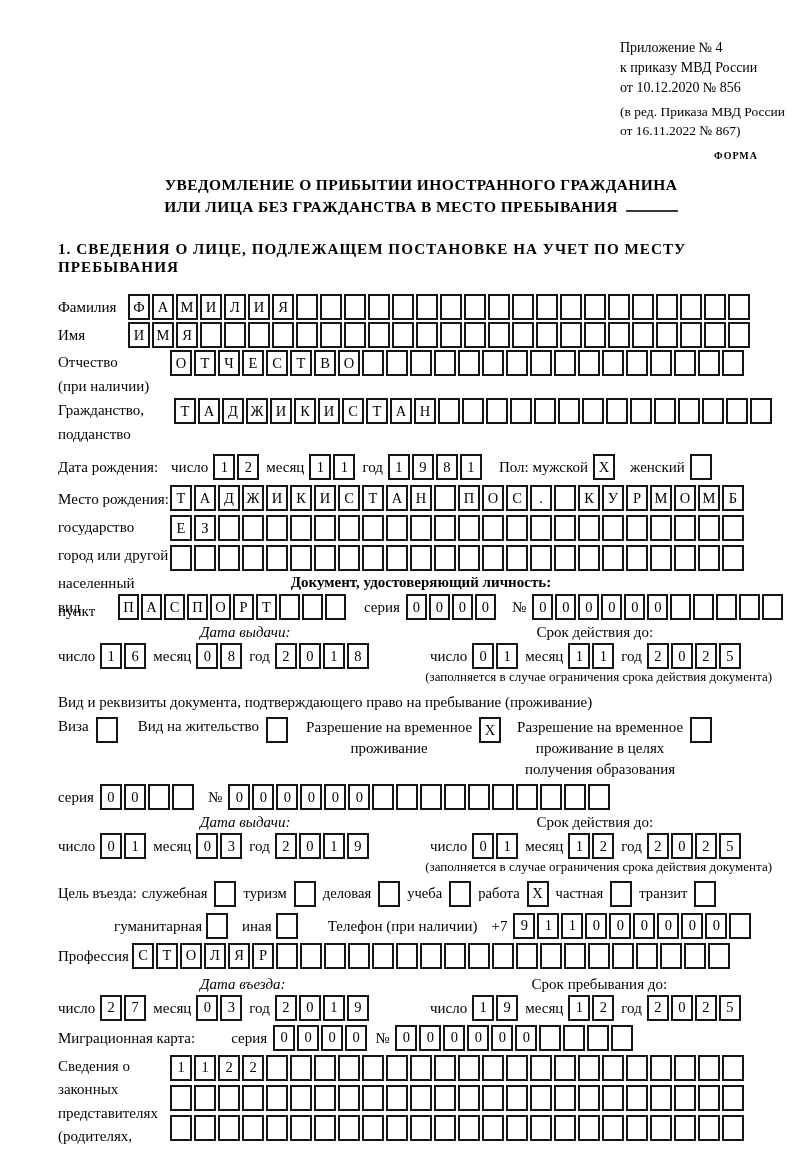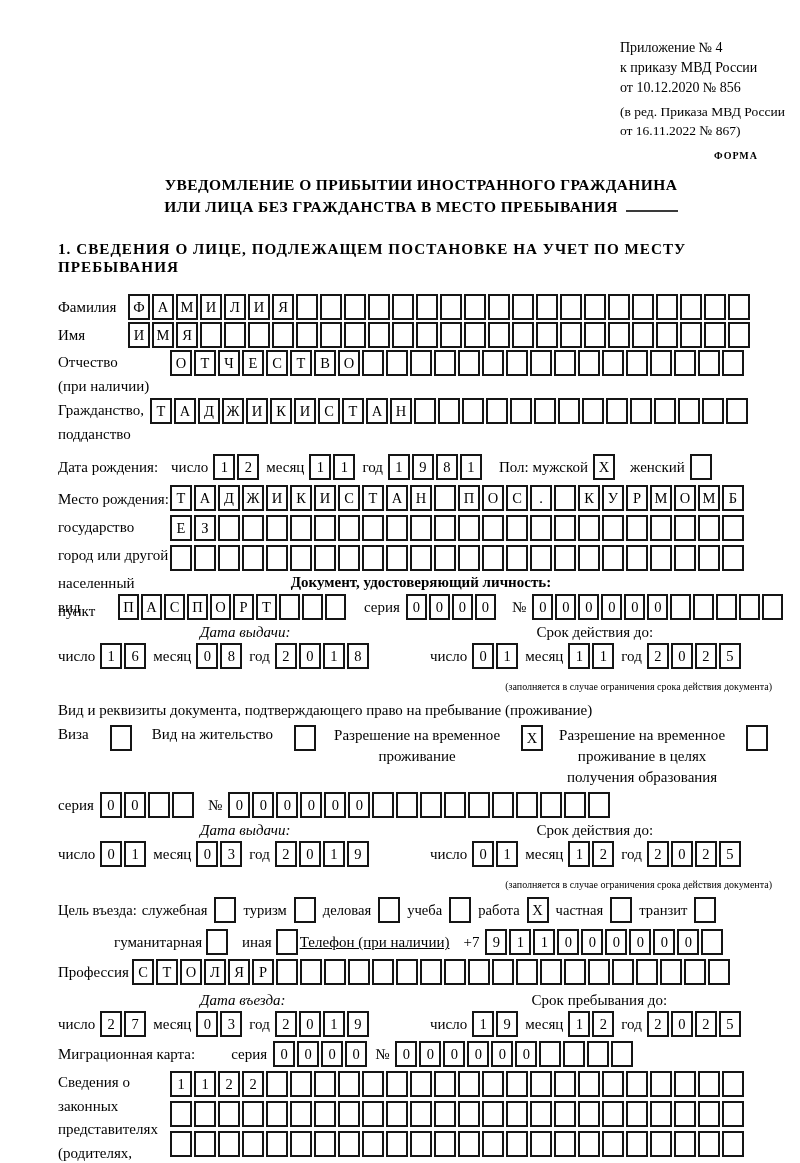--- a/index.html
+++ b/index.html
@@ -37,24 +37,24 @@
   .cellrows .cells{margin-top:4px;}
   .cellrows .cells:first-child{margin-top:0;}
   .docheading{margin-top:2px;text-align:center;font-weight:bold;}
   .pairhead{display:flex;margin-top:3px;}
   .ph1{margin-left:142px;font-style:italic;}
   .ph2{margin-left:246px;}
   .datepair{display:flex;align-items:center;margin-top:2px;}
   .dg{display:flex;align-items:center;gap:5px;}
   .dg-left{width:364px;}
   .dg-right{margin-left:8px;}
-  .note{margin-top:12px;text-align:right;padding-right:12px;font-size:10px;}
+  .note{margin-top:0;text-align:right;padding-right:12px;font-size:13px;}
   .intro{margin-top:6px;line-height:22px;}
   .optrow{display:flex;align-items:flex-start;margin-top:4px;}
-  .opt{display:flex;align-items:flex-start;gap:21px;}
+  .opt{display:flex;align-items:flex-start;gap:7px;}
   .opt .optlbl{text-align:center;line-height:21px;}
   .gap18{margin-left:18px;} .gap16{margin-left:16px;} .gap14{margin-left:14px;}
   .purposerow{display:flex;align-items:center;margin-top:6px;font-size:14.6px;gap:5px;}
   .purposerow .cells{margin-left:2px;}
   .phonerow{display:flex;align-items:center;margin-top:6px;}
 </style>
 </head>
 <body>
 
 <div class="page">
@@ -169,21 +169,21 @@
         <span class="cell"></span>
         <span class="cell"></span>
         <span class="cell"></span>
         <span class="cell"></span>
         <span class="cell"></span>
         <span class="cell"></span>
         <span class="cell"></span>
       </span>
   </div>
 
-  <div class="row" style="margin-top:0;">
+  <div class="row" style="margin-top:0;gap:24px;">
     <span class="lbl w92" style="align-self:flex-start;line-height:24px;">
       <span style="display:block;">Гражданство,</span>
       <span style="display:block;">подданство</span>
     </span>
     <span class="cells" style="align-self:flex-start;">
         <span class="cell">Т</span>
         <span class="cell">А</span>
         <span class="cell">Д</span>
         <span class="cell">Ж</span>
         <span class="cell">И</span>
@@ -558,21 +558,21 @@
 
   <div class="phonerow">
     <span style="margin-left:56px;">гуманитарная</span>
     <span class="cells" style="margin-left:4px;">
         <span class="cell"></span>
       </span>
     <span style="margin-left:12px;">иная</span>
     <span class="cells" style="margin-left:4px;">
         <span class="cell"></span>
       </span>
-    <span style="text-decoration:underline;">Телефон (при наличии)</span>
+    <span style="margin-left:28px;">Телефон (при наличии)</span>
     <span style="margin-left:14px;">+7</span>
     <span class="cells" style="margin-left:6px;">
         <span class="cell">9</span>
         <span class="cell">1</span>
         <span class="cell">1</span>
         <span class="cell">0</span>
         <span class="cell">0</span>
         <span class="cell">0</span>
         <span class="cell">0</span>
         <span class="cell">0</span>

